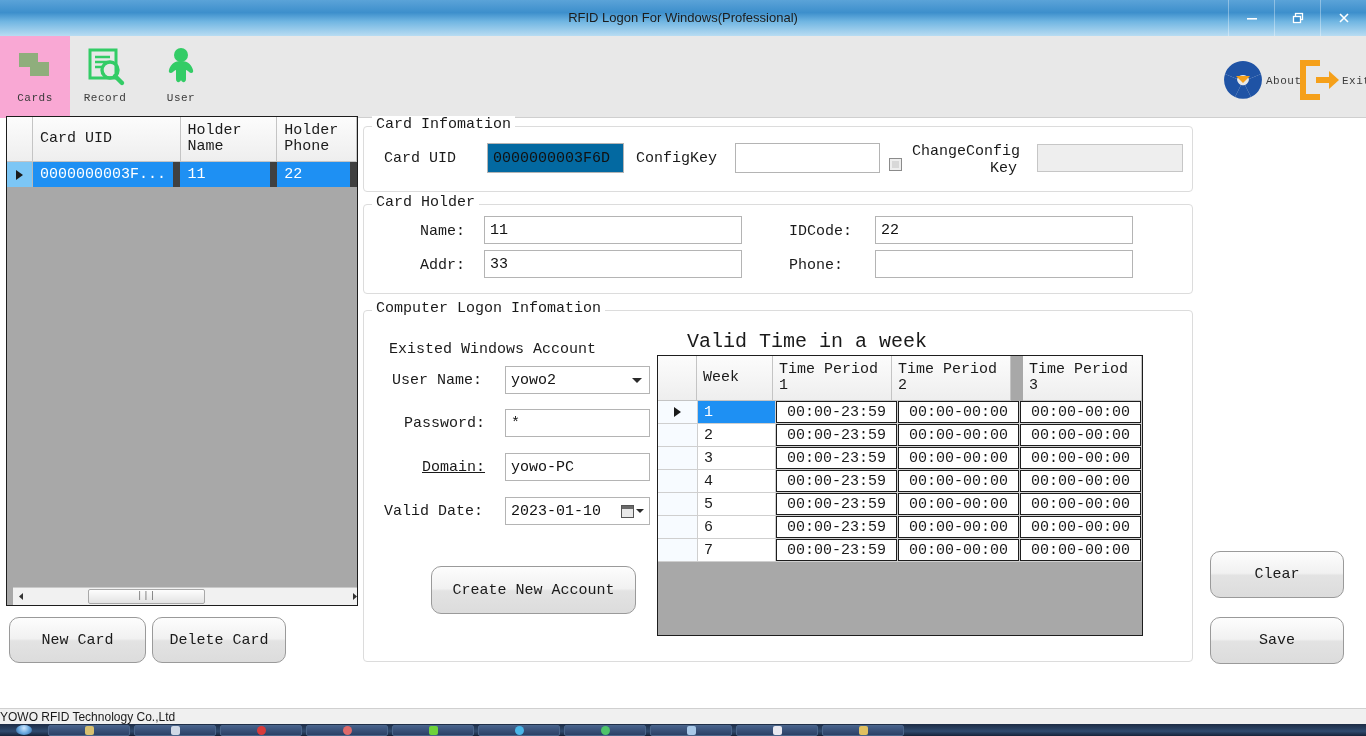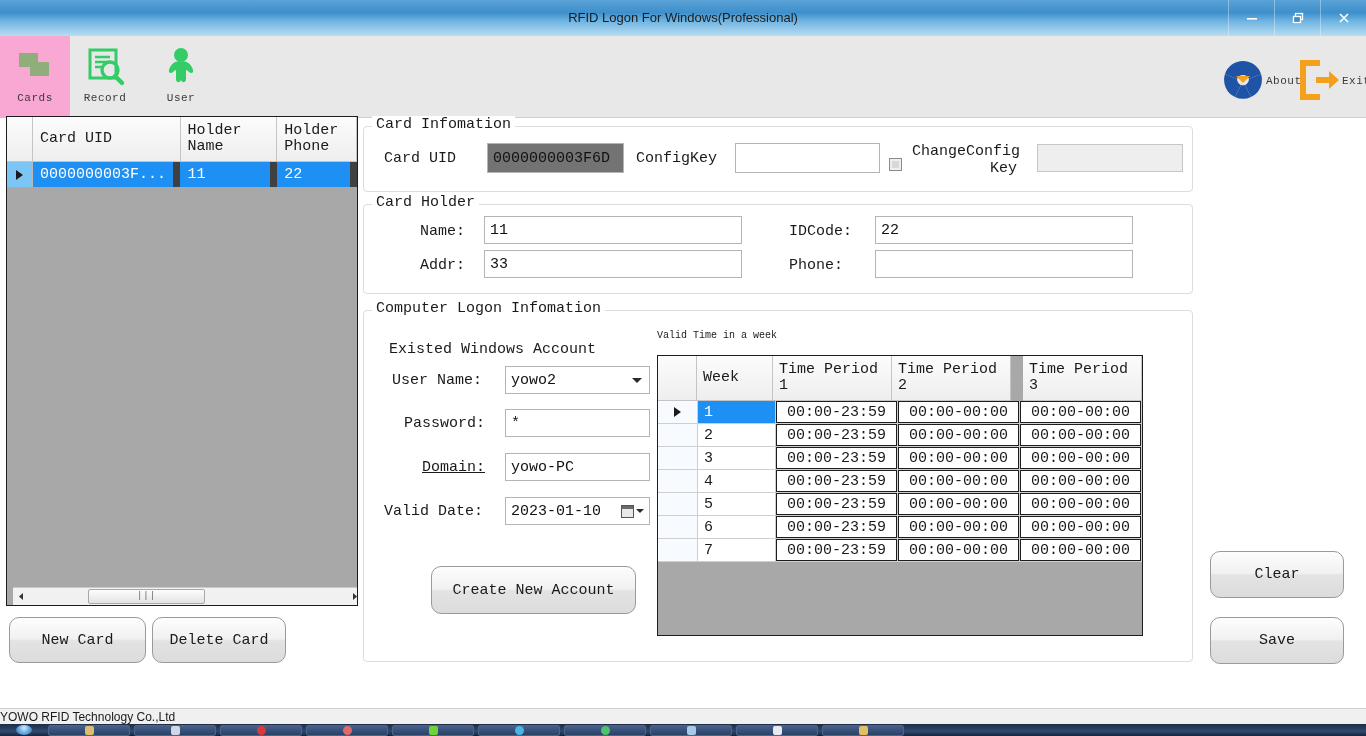--- a/index.html
+++ b/index.html
@@ -121,21 +121,21 @@
 
   .lbl {
     position: absolute; font-size: 15px; color: #1a1a1a;
     font-family: "Liberation Mono", monospace; line-height: 1.15;
   }
   .tin {
     position: absolute; background: #ffffff; border: 1px solid #b4b4b4;
     font-family: "Liberation Mono", monospace; font-size: 15px; color: #111;
     padding: 0 5px; display: flex; align-items: center; overflow: hidden; white-space: nowrap;
   }
-  .tin.ro { background: #737373; }
+  .tin.ro { background: #0369a1; }
   .tin.dis { background: #eeeeee; border: 1px solid #c6c6c6; }
 
   .cbox {
     position: absolute; width: 13px; height: 13px; background: #eeeeee;
     border: 1px solid #8b8b8b;
   }
   .cbox i { display: block; width: 7px; height: 7px; margin: 2px; background: #d8d8d8; }
 
   
   .combo {
@@ -146,21 +146,21 @@
   .combo .arrow {
     position: absolute; right: 7px; width: 0; height: 0;
     border-left: 5px solid transparent; border-right: 5px solid transparent;
     border-top: 5px solid #2a2a2a;
   }
   .date-btn { position: absolute; right: 5px; display: flex; align-items: center; gap: 2px; }
   .cal-glyph { width: 13px; height: 13px; border: 1px solid #555; background: #e9e9e9; position: relative; }
   .cal-glyph::before { content: ""; position: absolute; left: 0; right: 0; top: 0; height: 3px; background: #6a6a6a; }
 
   
-  .vt-title { position: absolute; left: 657px; top: 330px; font-size: 10px; color: #1a1a1a;
+  .vt-title { position: absolute; left: 687px; top: 330px; font-size: 20px; color: #1a1a1a;
     font-family: "Liberation Mono", monospace; }
   .vt-wrap {
     position: absolute; left: 657px; top: 355px; width: 486px; height: 281px;
     border: 1px solid #1d1d1d; background: #a8a8a8; overflow: hidden;
   }
   .vt-head { display: flex; height: 45px; }
   .vth {
     background: linear-gradient(180deg,#fcfcfc,#eeeeee);
     border-right: 1px solid #c4c4c4; border-bottom: 1px solid #c4c4c4;
     display: flex; align-items: center; padding-left: 6px;

